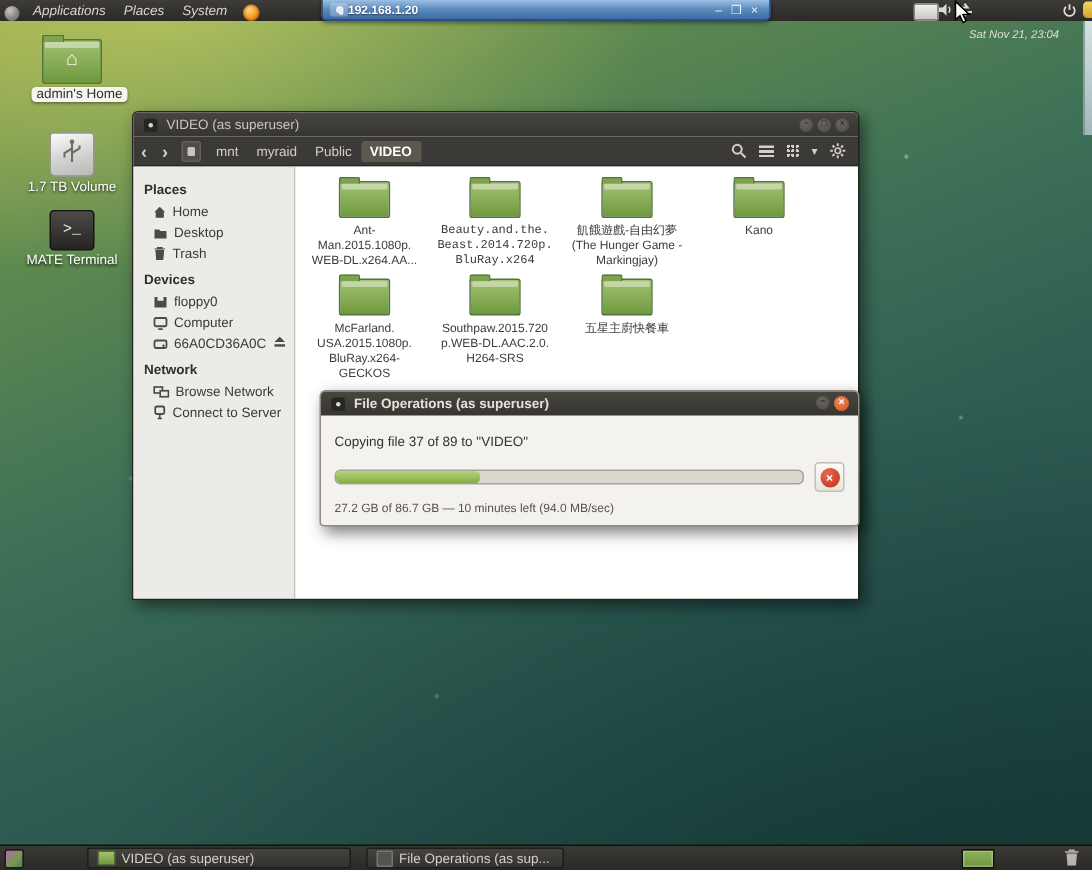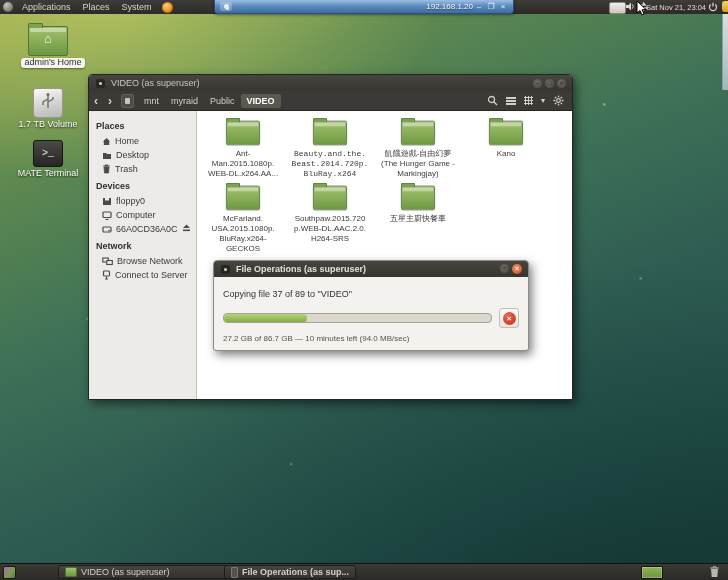--- a/index.html
+++ b/index.html
@@ -12,39 +12,39 @@
       radial-gradient(circle 1px at 88% 48%, rgba(255,255,255,.35), transparent 2px),
       radial-gradient(circle 1px at 40% 80%, rgba(255,255,255,.3), transparent 2px),
       radial-gradient(circle 1px at 12% 55%, rgba(255,255,255,.3), transparent 2px),
       radial-gradient(ellipse 520px 300px at 16% 0%, rgba(220,224,110,.5), transparent 62%),
       radial-gradient(ellipse 800px 560px at 85% 115%, rgba(10,40,40,.55), transparent 72%),
       linear-gradient(158deg,#97a94c 0%,#5f8a4f 20%,#3e7157 42%,#2e5c52 62%,#24504a 80%,#1b423c 100%);}
 
   
   .top-panel{position:absolute;top:0;left:0;right:0;height:14px;z-index:30;
     background:linear-gradient(#3d3c38,#2b2a27);color:#d8d4cf;font-size:9px;
-    display:flex;align-items:center;}
+    display:flex;align-items:flex-end;font-style:italic;}
   .menu-logo{width:10px;height:10px;border-radius:50%;margin:0 3px 0 3px;
     background:radial-gradient(circle at 35% 30%,#c9c6c0,#8a8781 55%,#5f5d58);}
   .panel-menu{padding:0 6px;line-height:14px;cursor:default;}
   .ff-icon{width:11px;height:11px;border-radius:50%;margin-left:4px;
     background:radial-gradient(circle at 38% 32%,#ffd989,#f5961d 55%,#cf5a12);box-shadow:inset 0 0 2px #7a3a06;}
   .tray-rect{position:absolute;left:609px;top:2px;width:15px;height:10px;border-radius:2px;
     background:linear-gradient(#f0efec,#c9c7c2);border:1px solid #8b8983;}
   .panel-right-icon{position:absolute;top:1px;color:#dcd8d2;}
-  .clock{position:absolute;left:646px;top:1px;height:14px;line-height:14px;font-size:7.5px;color:#e0dcd6;white-space:nowrap;}
+  .clock{position:absolute;left:646px;top:16px;height:14px;line-height:14px;font-size:7.5px;color:#e0dcd6;white-space:nowrap;}
   .yellow-sliver{position:absolute;right:0;top:1px;width:6px;height:11px;border-radius:3px 0 0 3px;
     background:linear-gradient(#f4d75a,#cfa22d);}
 
   
   .vnc-bar{position:absolute;left:214px;top:0;width:298px;height:13px;z-index:40;
     background:linear-gradient(#9dc0e4,#5d8cbe 45%,#3c6aa2);border-radius:0 0 4px 4px;
     border:1px solid #2c4f7e;border-top:none;box-shadow:0 1px 3px rgba(0,0,0,.45);
     display:flex;align-items:center;color:#fff;font-size:8px;}
-  .vnc-title{flex:1;text-align:right;text-shadow:0 1px 1px rgba(0,0,0,.5);}
+  .vnc-title{flex:1;text-align:left;text-shadow:0 1px 1px rgba(0,0,0,.5);font-weight:bold;}
   .vnc-pin{width:12px;height:9px;margin-left:5px;border-radius:2px;background:rgba(255,255,255,.25);
     display:flex;align-items:center;justify-content:center;}
   .vnc-pin span{width:5px;height:5px;border-radius:50%;background:#e8eef6;box-shadow:1px 2px 0 -1px #e8eef6;}
   .vnc-ctl{width:12px;text-align:center;font-size:8px;line-height:12px;color:#eef3fa;cursor:default;}
   .vnc-ctl:last-child{margin-right:4px;}
 
   
   .dicon{position:absolute;width:76px;text-align:center;color:#fff;font-size:9px;z-index:5;}
   .dicon .dlabel{margin-top:2px;text-shadow:0 1px 2px rgba(0,0,0,.85);line-height:1.1;}
   .dlabel-selected{background:#f6f5ef;color:#2e2e2e;border-radius:3px;padding:0 3px;display:inline-block;text-shadow:none;box-shadow:0 1px 2px rgba(0,0,0,.4);margin-left:10px;}
@@ -101,21 +101,21 @@
   .side-item{display:flex;align-items:center;gap:4px;padding:2px 3px 2px 13px;position:relative;}
   .side-item svg{flex:0 0 auto;}
   .eject{position:absolute;right:5px;top:2px;}
   .side-trunc{white-space:nowrap;overflow:hidden;max-width:62px;}
   .fm-content{flex:1;position:relative;background:#fff;}
   .folder-item{position:absolute;width:86px;text-align:center;font-size:8px;color:#3c3c3c;line-height:1.25;}
   .folder-item .fname{white-space:pre-line;margin-top:3px;}
   .folder-item .gfolder{transform:scale(.95);}
 
   
-  .dlg{position:absolute;left:213px;top:260px;width:316px;z-index:20;
+  .dlg{position:absolute;left:213px;top:260px;width:360px;z-index:20;
     background:#f4f2ee;border:1px solid #8f8b82;border-radius:4px 4px 3px 3px;
     box-shadow:3px 4px 10px rgba(0,0,0,.5);box-sizing:border-box;}
   .dlg .wtitle{color:#e6e2db;font-weight:bold;}
   .dlg-close{width:10px;height:10px;border-radius:50%;background:radial-gradient(circle at 38% 32%,#f08a5a,#d34f22);
     color:#fff;font-size:7px;line-height:10px;text-align:center;font-weight:bold;}
   .dlg-body{padding:12px 9px 7px;}
   .dlg-msg{font-size:9px;color:#333;}
   .progress-row{display:flex;align-items:center;gap:7px;margin-top:9px;}
   .ptrack{flex:1;height:8px;background:#dbd7cf;border:1px solid #a8a297;border-radius:4px;overflow:hidden;}
   .pfill{height:100%;width:31%;background:linear-gradient(#b6d37a,#85ac47);border-radius:3px;}
@@ -373,21 +373,21 @@
       <div class="dlg-status">27.2 GB of 86.7 GB — 10 minutes left (94.0 MB/sec)</div>
     </div>
   </div>
 
   <div class="taskbar">
     <div class="showdesk"></div>
     <div class="task" style="left:58px;width:162px;">
       <div class="mini-folder"></div>
       <span>VIDEO (as superuser)</span>
     </div>
-    <div class="task" style="left:224px;width:118px;font-weight:bold;">
+    <div class="task" style="left:244px;width:118px;">
       <div class="mini-dlg"></div>
       <span>File Operations (as sup...</span>
     </div>
     <div class="wspace"></div>
     <svg class="tb-trash" width="11" height="13" viewBox="0 0 11 13">
       <path d="M1 3 h9 M4 3 V1.8 h3 V3" stroke="#b9b5ae" stroke-width="1" fill="none"></path>
       <path d="M2 4 h7 l-.7 8 h-5.6Z" fill="#b9b5ae"></path>
     </svg>
   </div>
 

